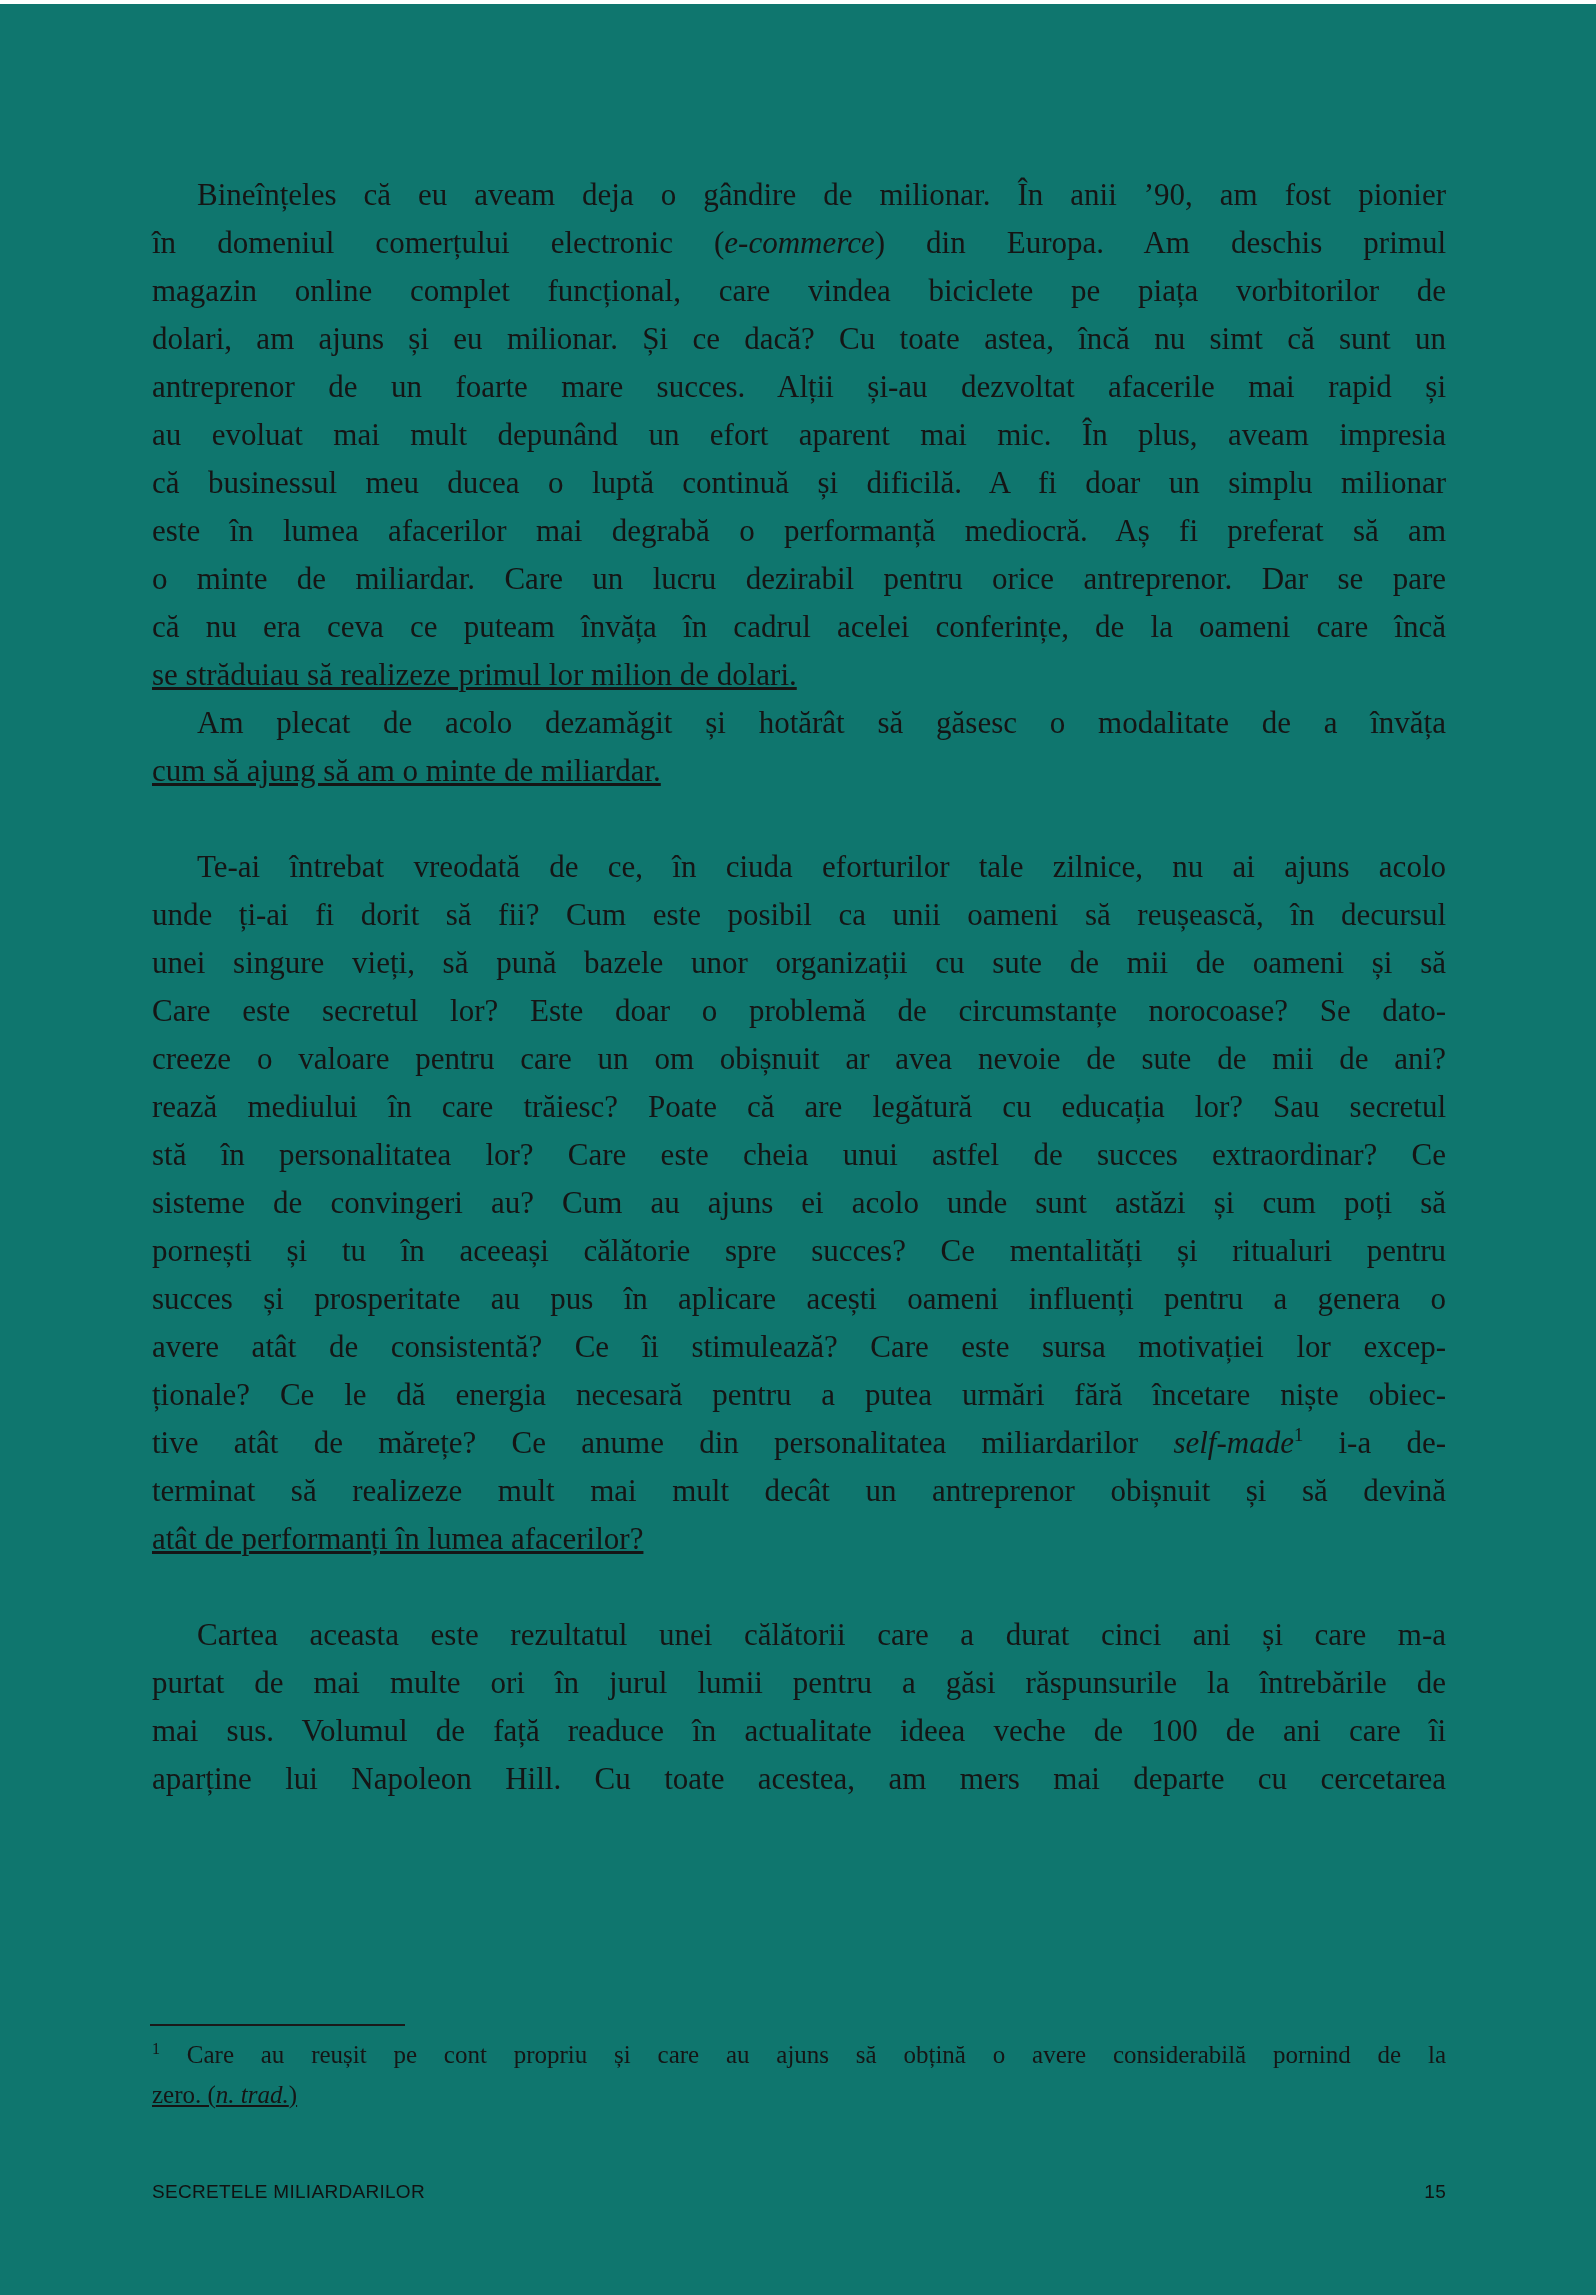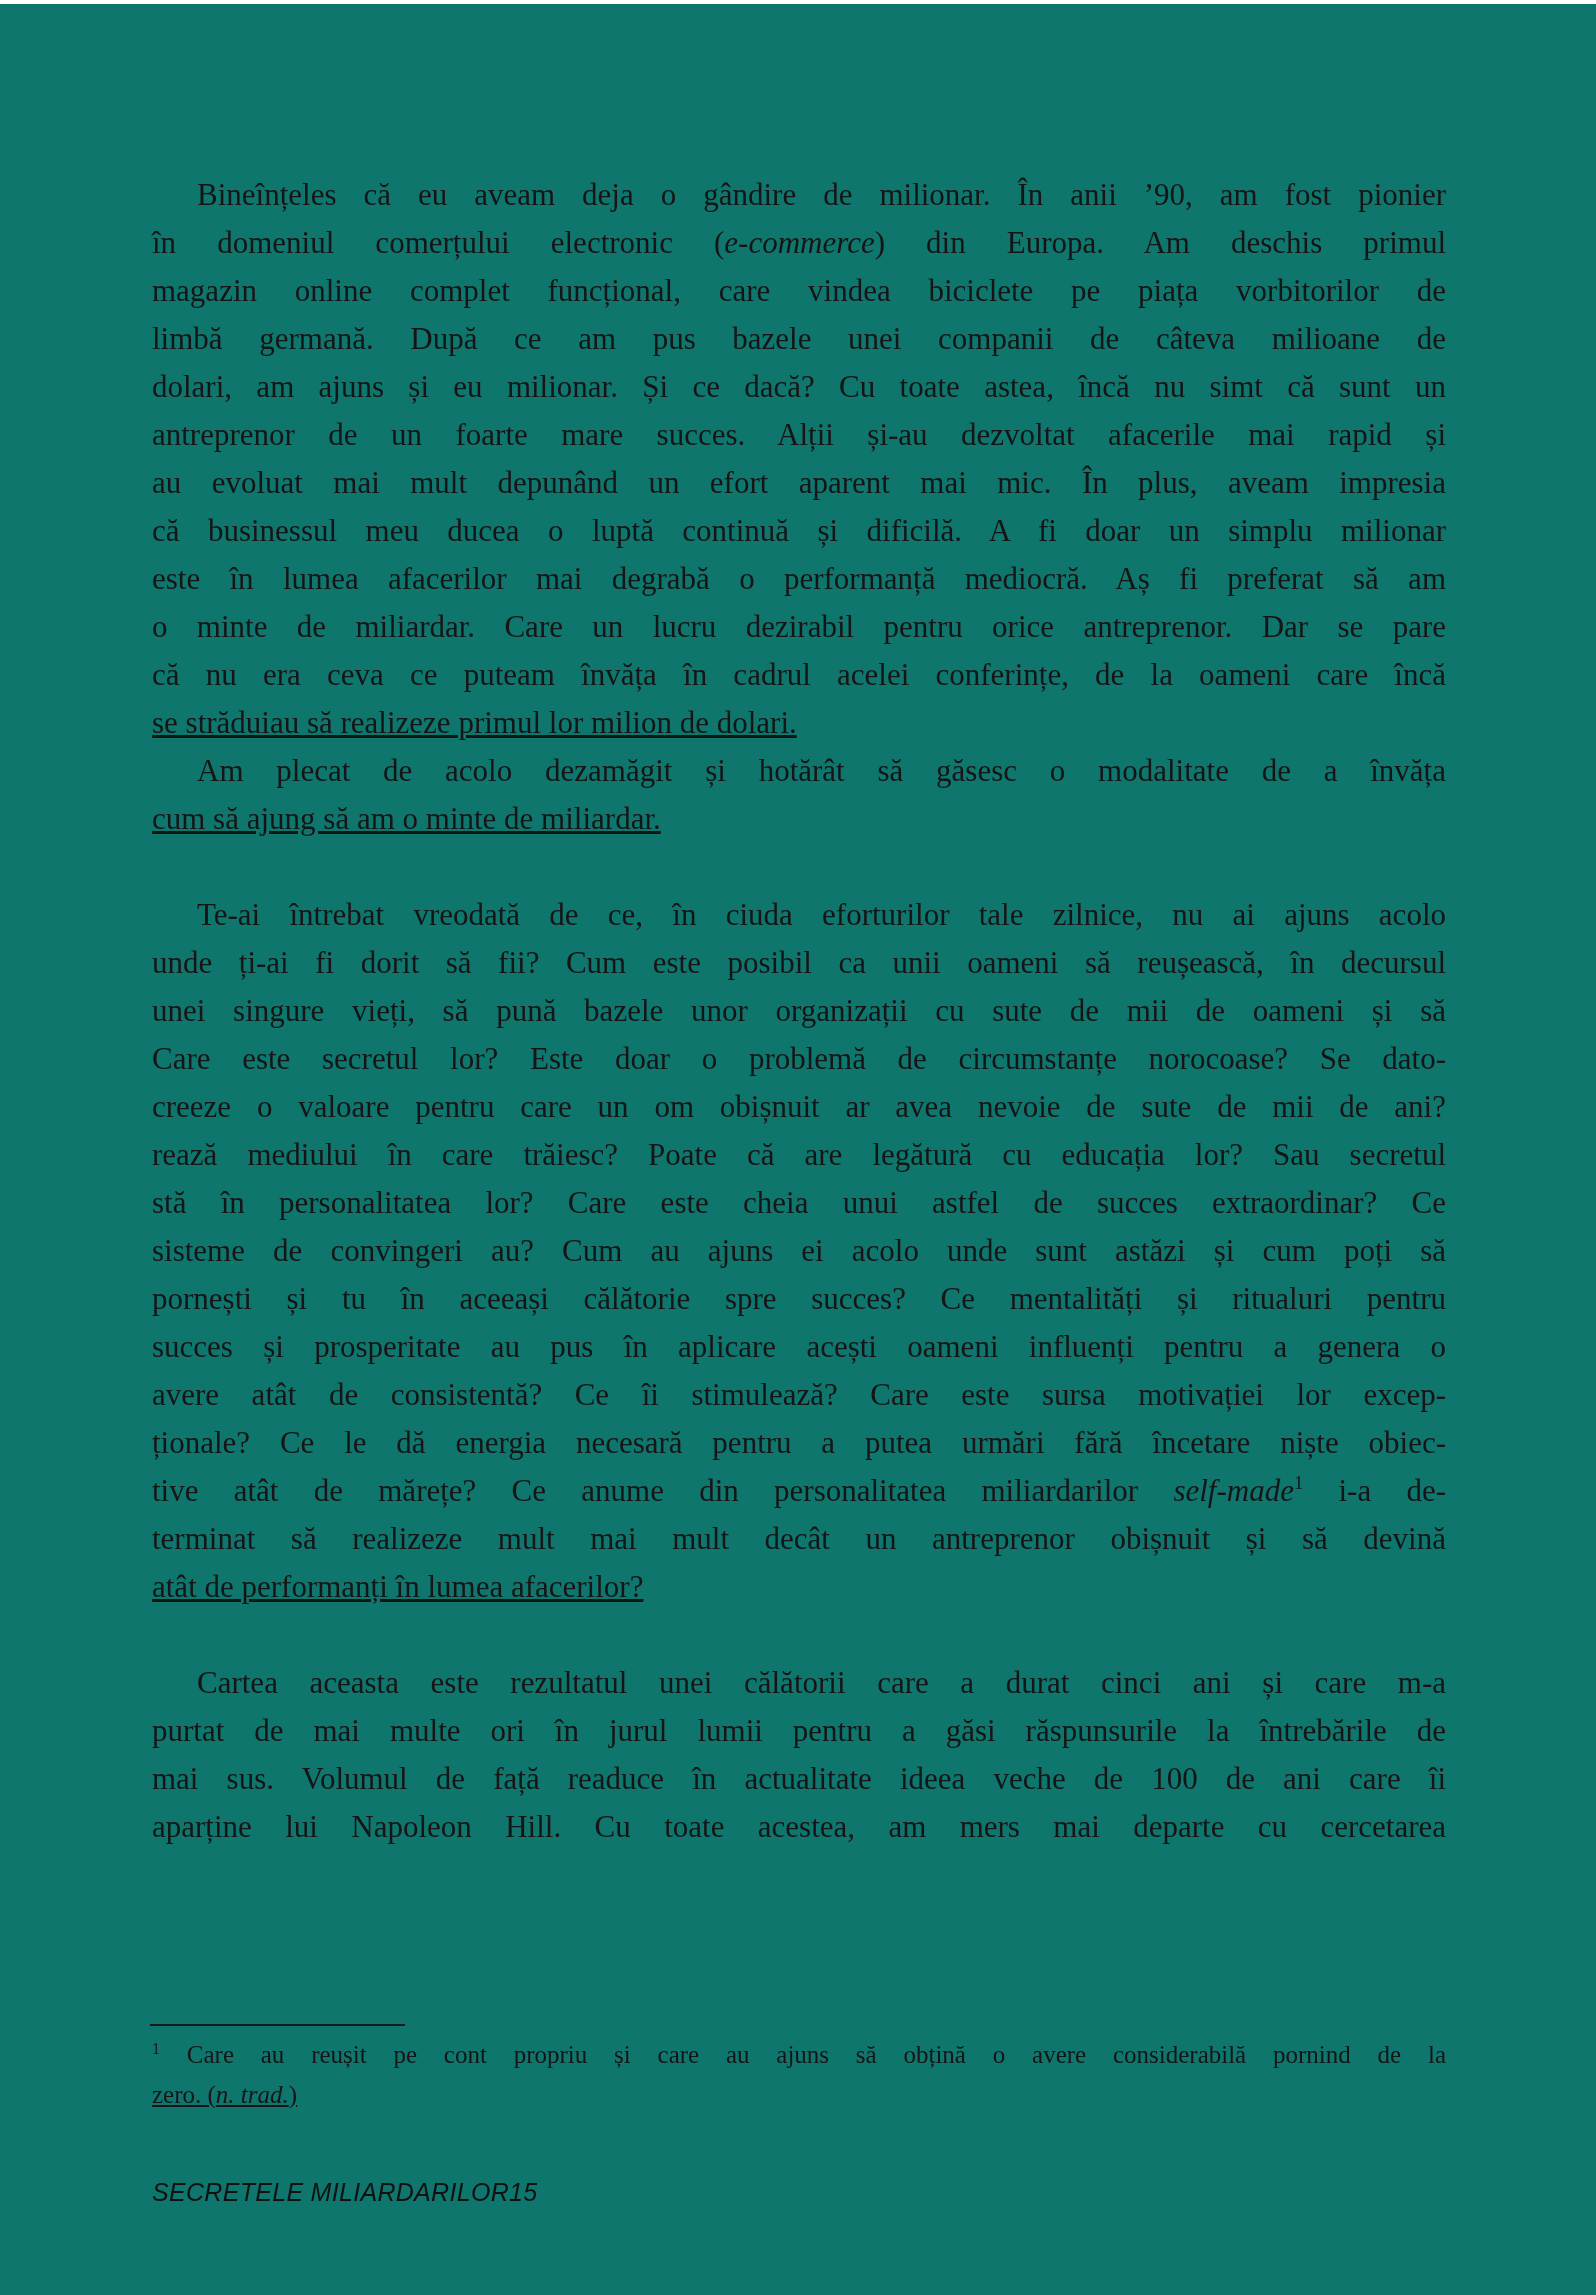--- a/index.html
+++ b/index.html
@@ -23,35 +23,34 @@
   .footnote {
     position: absolute; left: 152px; top: 2031px; width: 1294px;
     font-family: "Liberation Serif", "DejaVu Serif", serif;
     font-size: 25px; line-height: 40px; color: #151515;
   }
   .footnote .line { height: 40px; }
   .footnote sup { font-size: 16px; vertical-align: 9.3px; line-height: 0; }
   .running-footer {
     position: absolute; left: 152px; top: 2171px; width: 1294px; height: 34px;
     font-family: "Liberation Sans", "DejaVu Sans", sans-serif;
-    font-size: 25px; line-height: 34px; color: #111;
-    display: flex; justify-content: flex-start; letter-spacing: 0.3px; font-style: italic;
+    font-size: 19px; line-height: 34px; color: #111;
+    display: flex; justify-content: space-between; letter-spacing: 0.3px;
   }
 </style>
 </head>
 <body>
 
 <div class="page">
 
   <div class="body-text" style="top:167px;">
     <div>
         <span class="line indent">Bineînțeles că eu aveam deja o gândire de milionar. În anii ’90, am fost pionier</span>
         <span class="line">în domeniul comerțului electronic (<span class="it">e-commerce</span>) din Europa. Am deschis primul</span>
         <span class="line">magazin online complet funcțional, care vindea biciclete pe piața vorbitorilor de</span>
-        <span class="line">limbă germană. După ce am pus bazele unei companii de câteva milioane de</span>
         <span class="line">dolari, am ajuns și eu milionar. Și ce dacă? Cu toate astea, încă nu simt că sunt un</span>
         <span class="line">antreprenor de un foarte mare succes. Alții și-au dezvoltat afacerile mai rapid și</span>
         <span class="line">au evoluat mai mult depunând un efort aparent mai mic. În plus, aveam impresia</span>
         <span class="line">că businessul meu ducea o luptă continuă și dificilă. A fi doar un simplu milionar</span>
         <span class="line">este în lumea afacerilor mai degrabă o performanță mediocră. Aș fi preferat să am</span>
         <span class="line">o minte de miliardar. Care un lucru dezirabil pentru orice antreprenor. Dar se pare</span>
         <span class="line">că nu era ceva ce puteam învăța în cadrul acelei conferințe, de la oameni care încă</span>
         <span class="line last">se străduiau să realizeze primul lor milion de dolari.</span>
       </div>
     <div>

